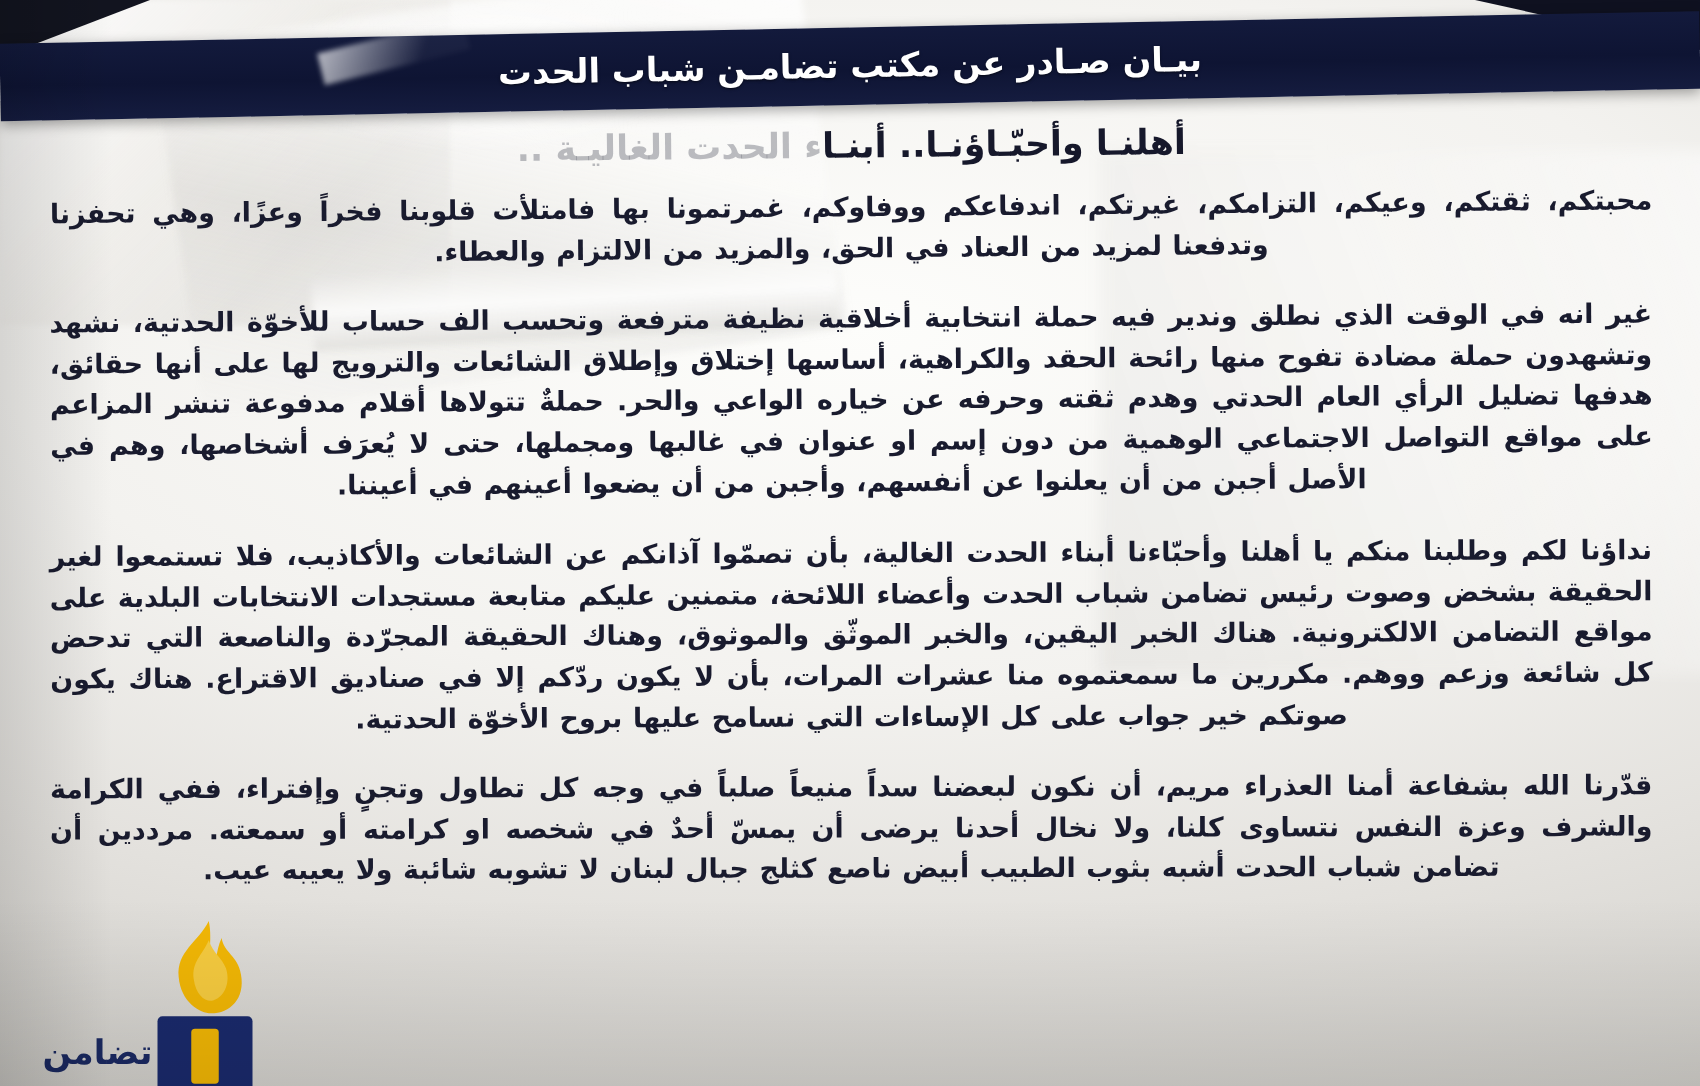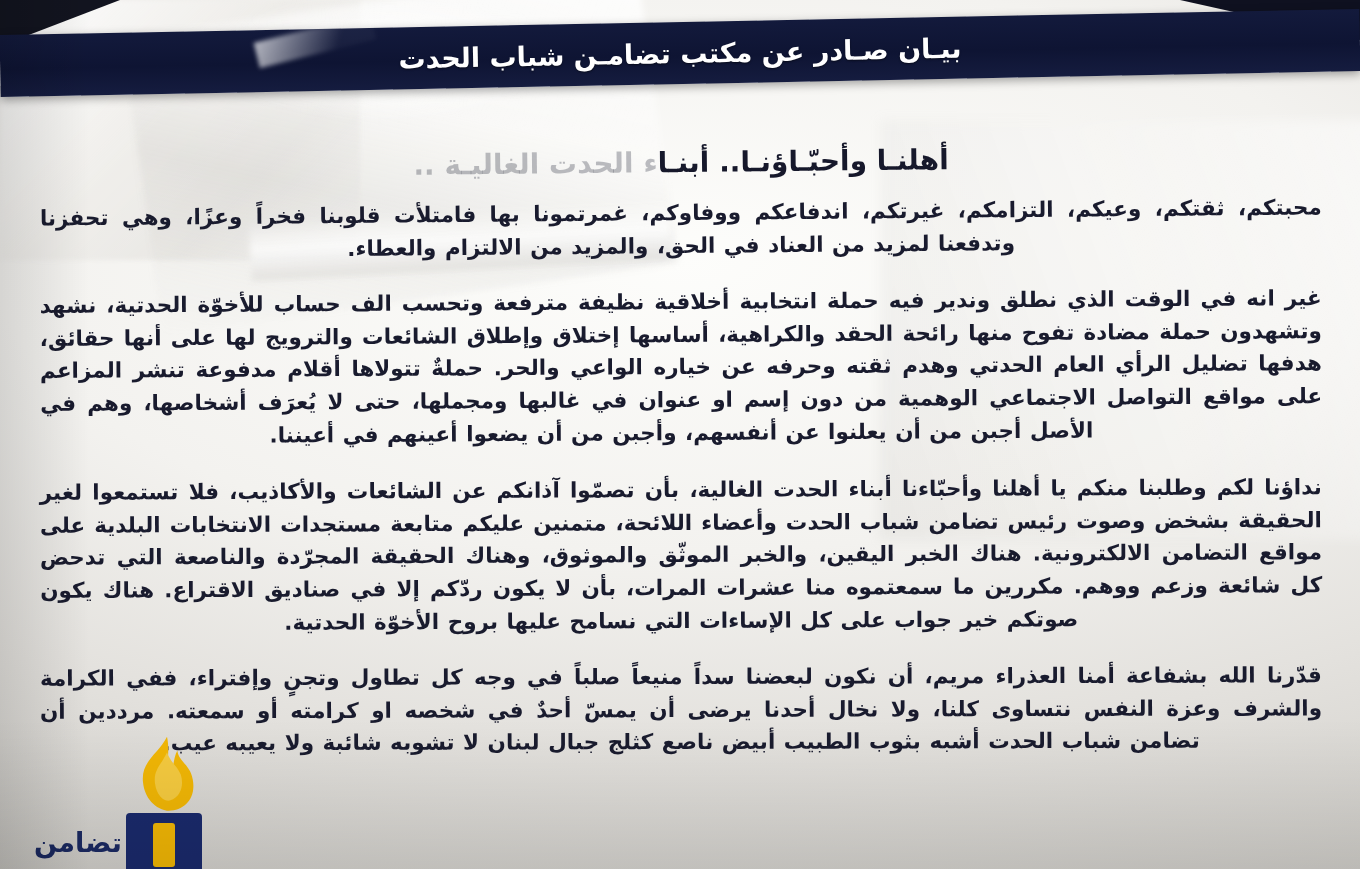--- a/index.html
+++ b/index.html
@@ -128,21 +128,20 @@
   
   .doc {
     position: absolute;
     left: 40px;
     right: 38px;
     top: 96px;
     color: #16182b;
     text-align: justify;
     text-align-last: center;
     direction: rtl;
-    margin-top: 46px;
   }
   .title {
     font-size: 28px;
     font-weight: bold;
     text-align: center;
     margin: 4px 0 18px 0;
     letter-spacing: 0.5px;
     transform: rotate(-0.6deg);
   }
   .title .faded {

